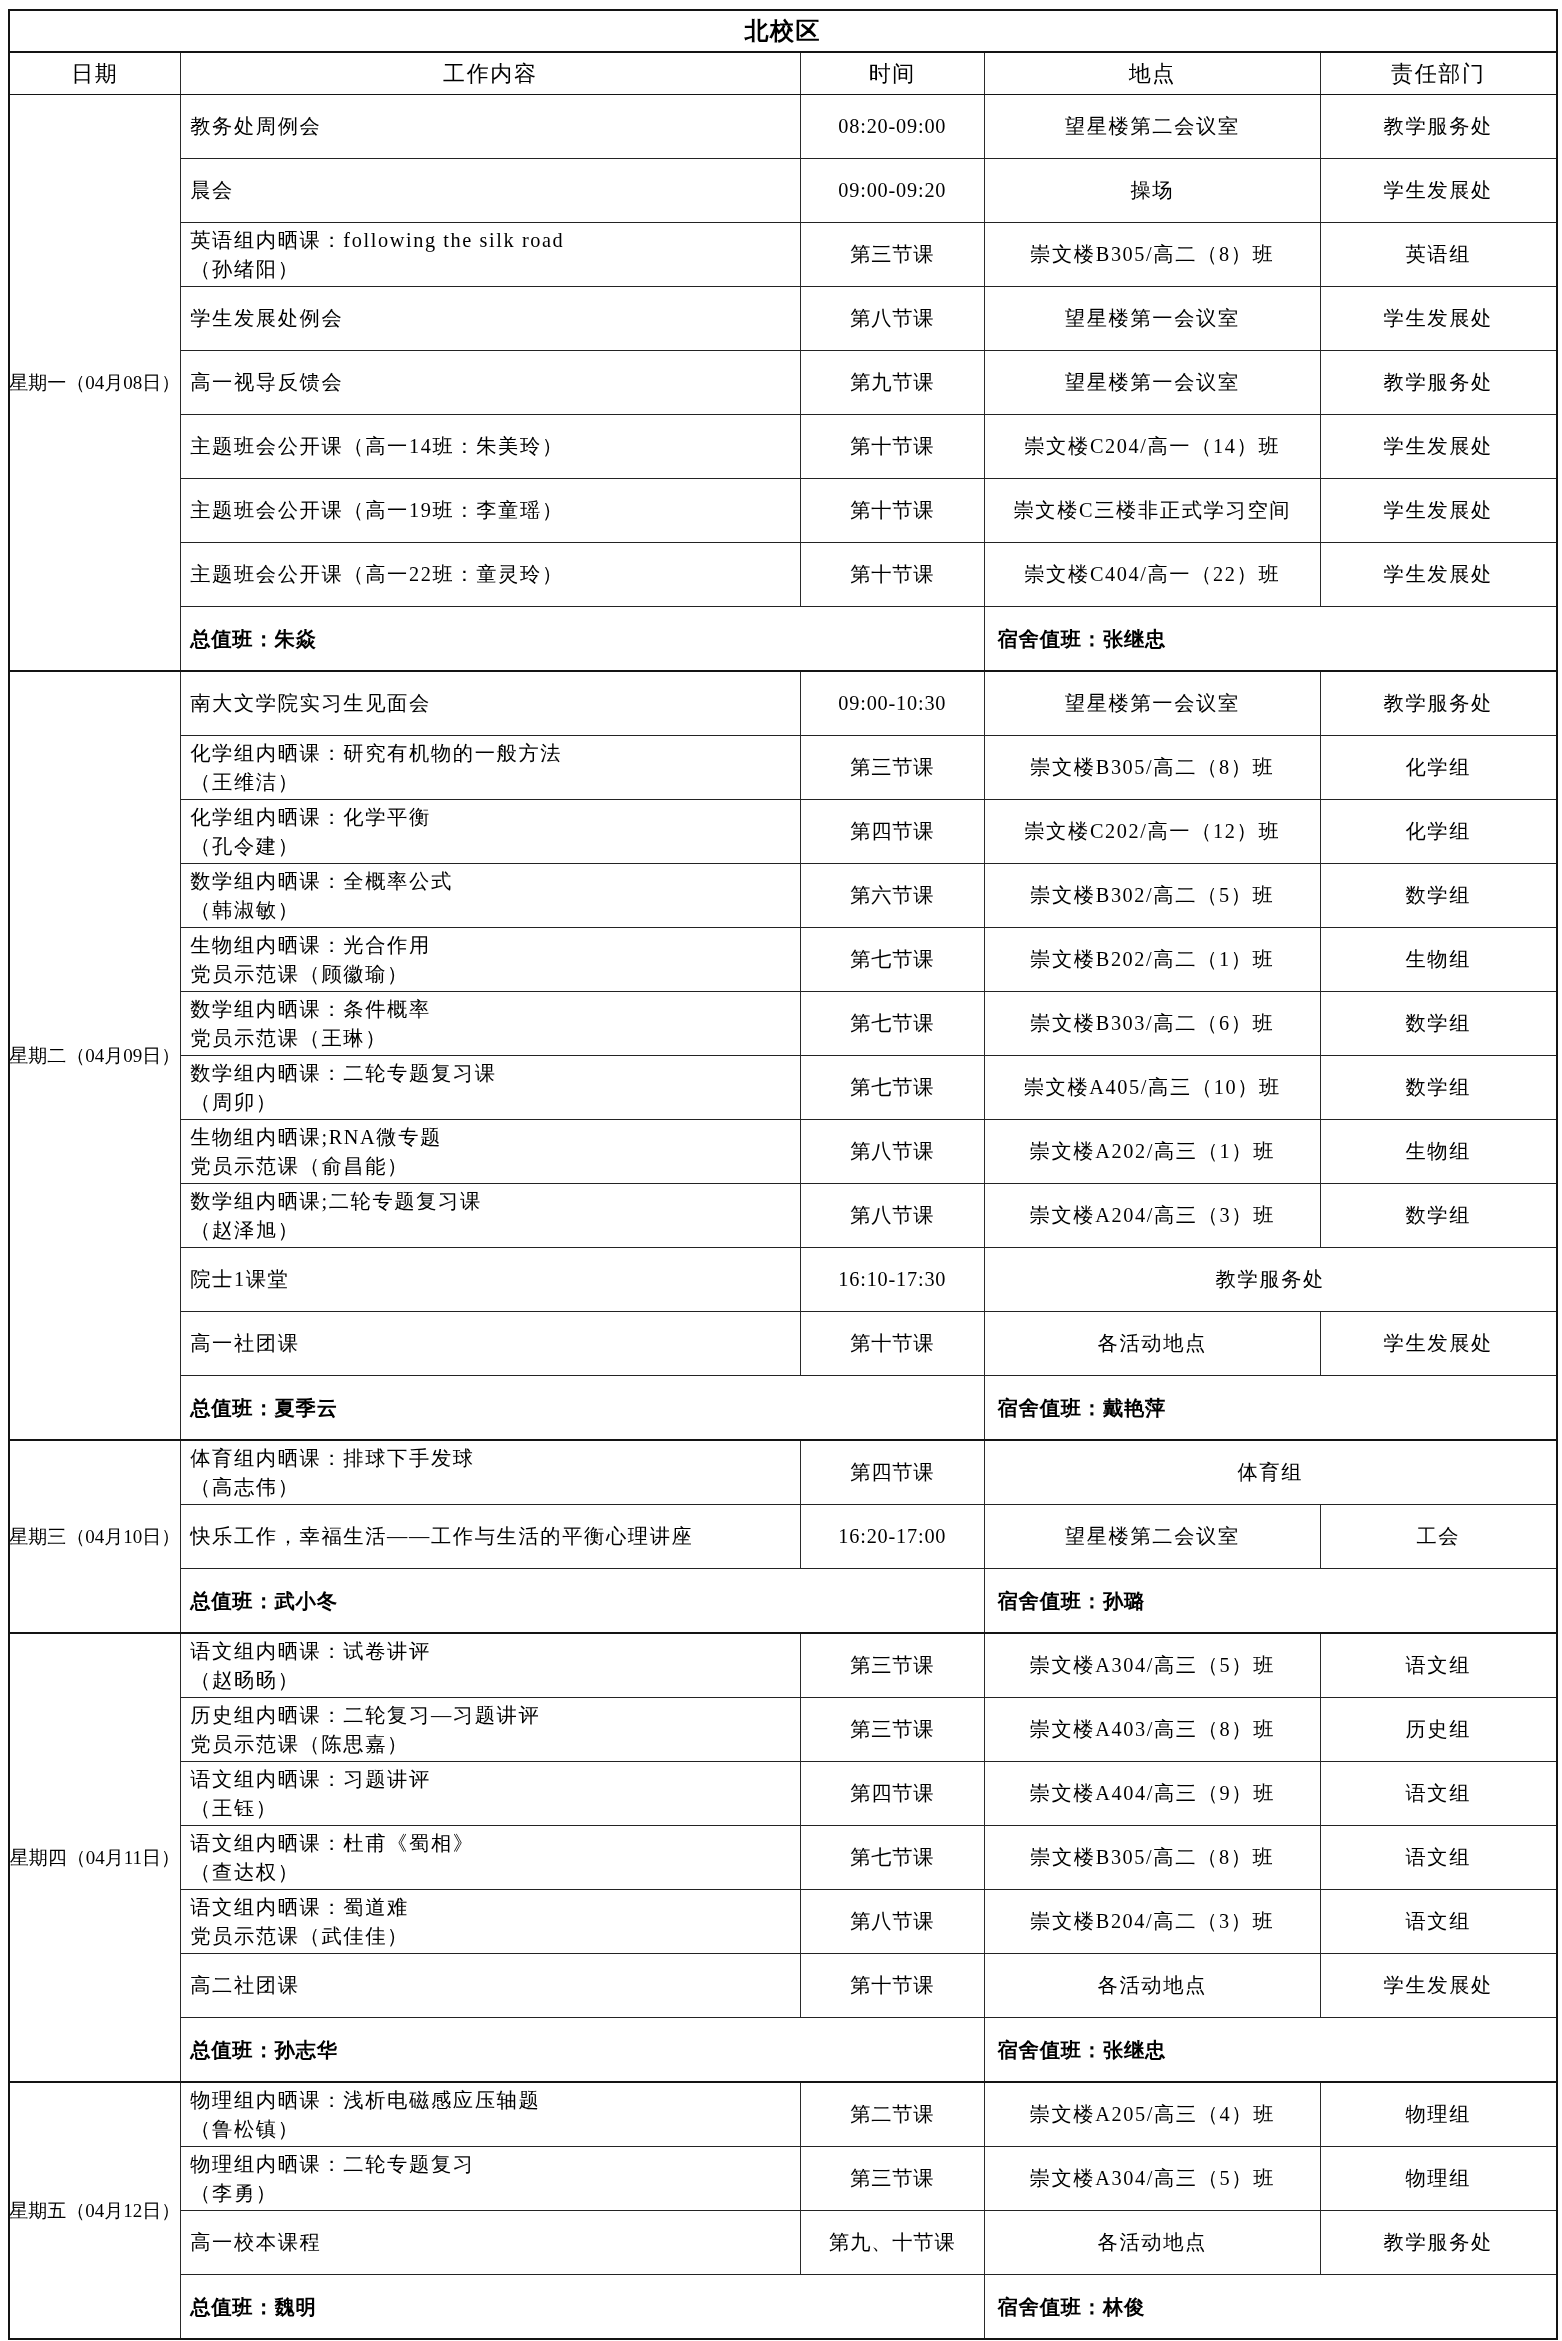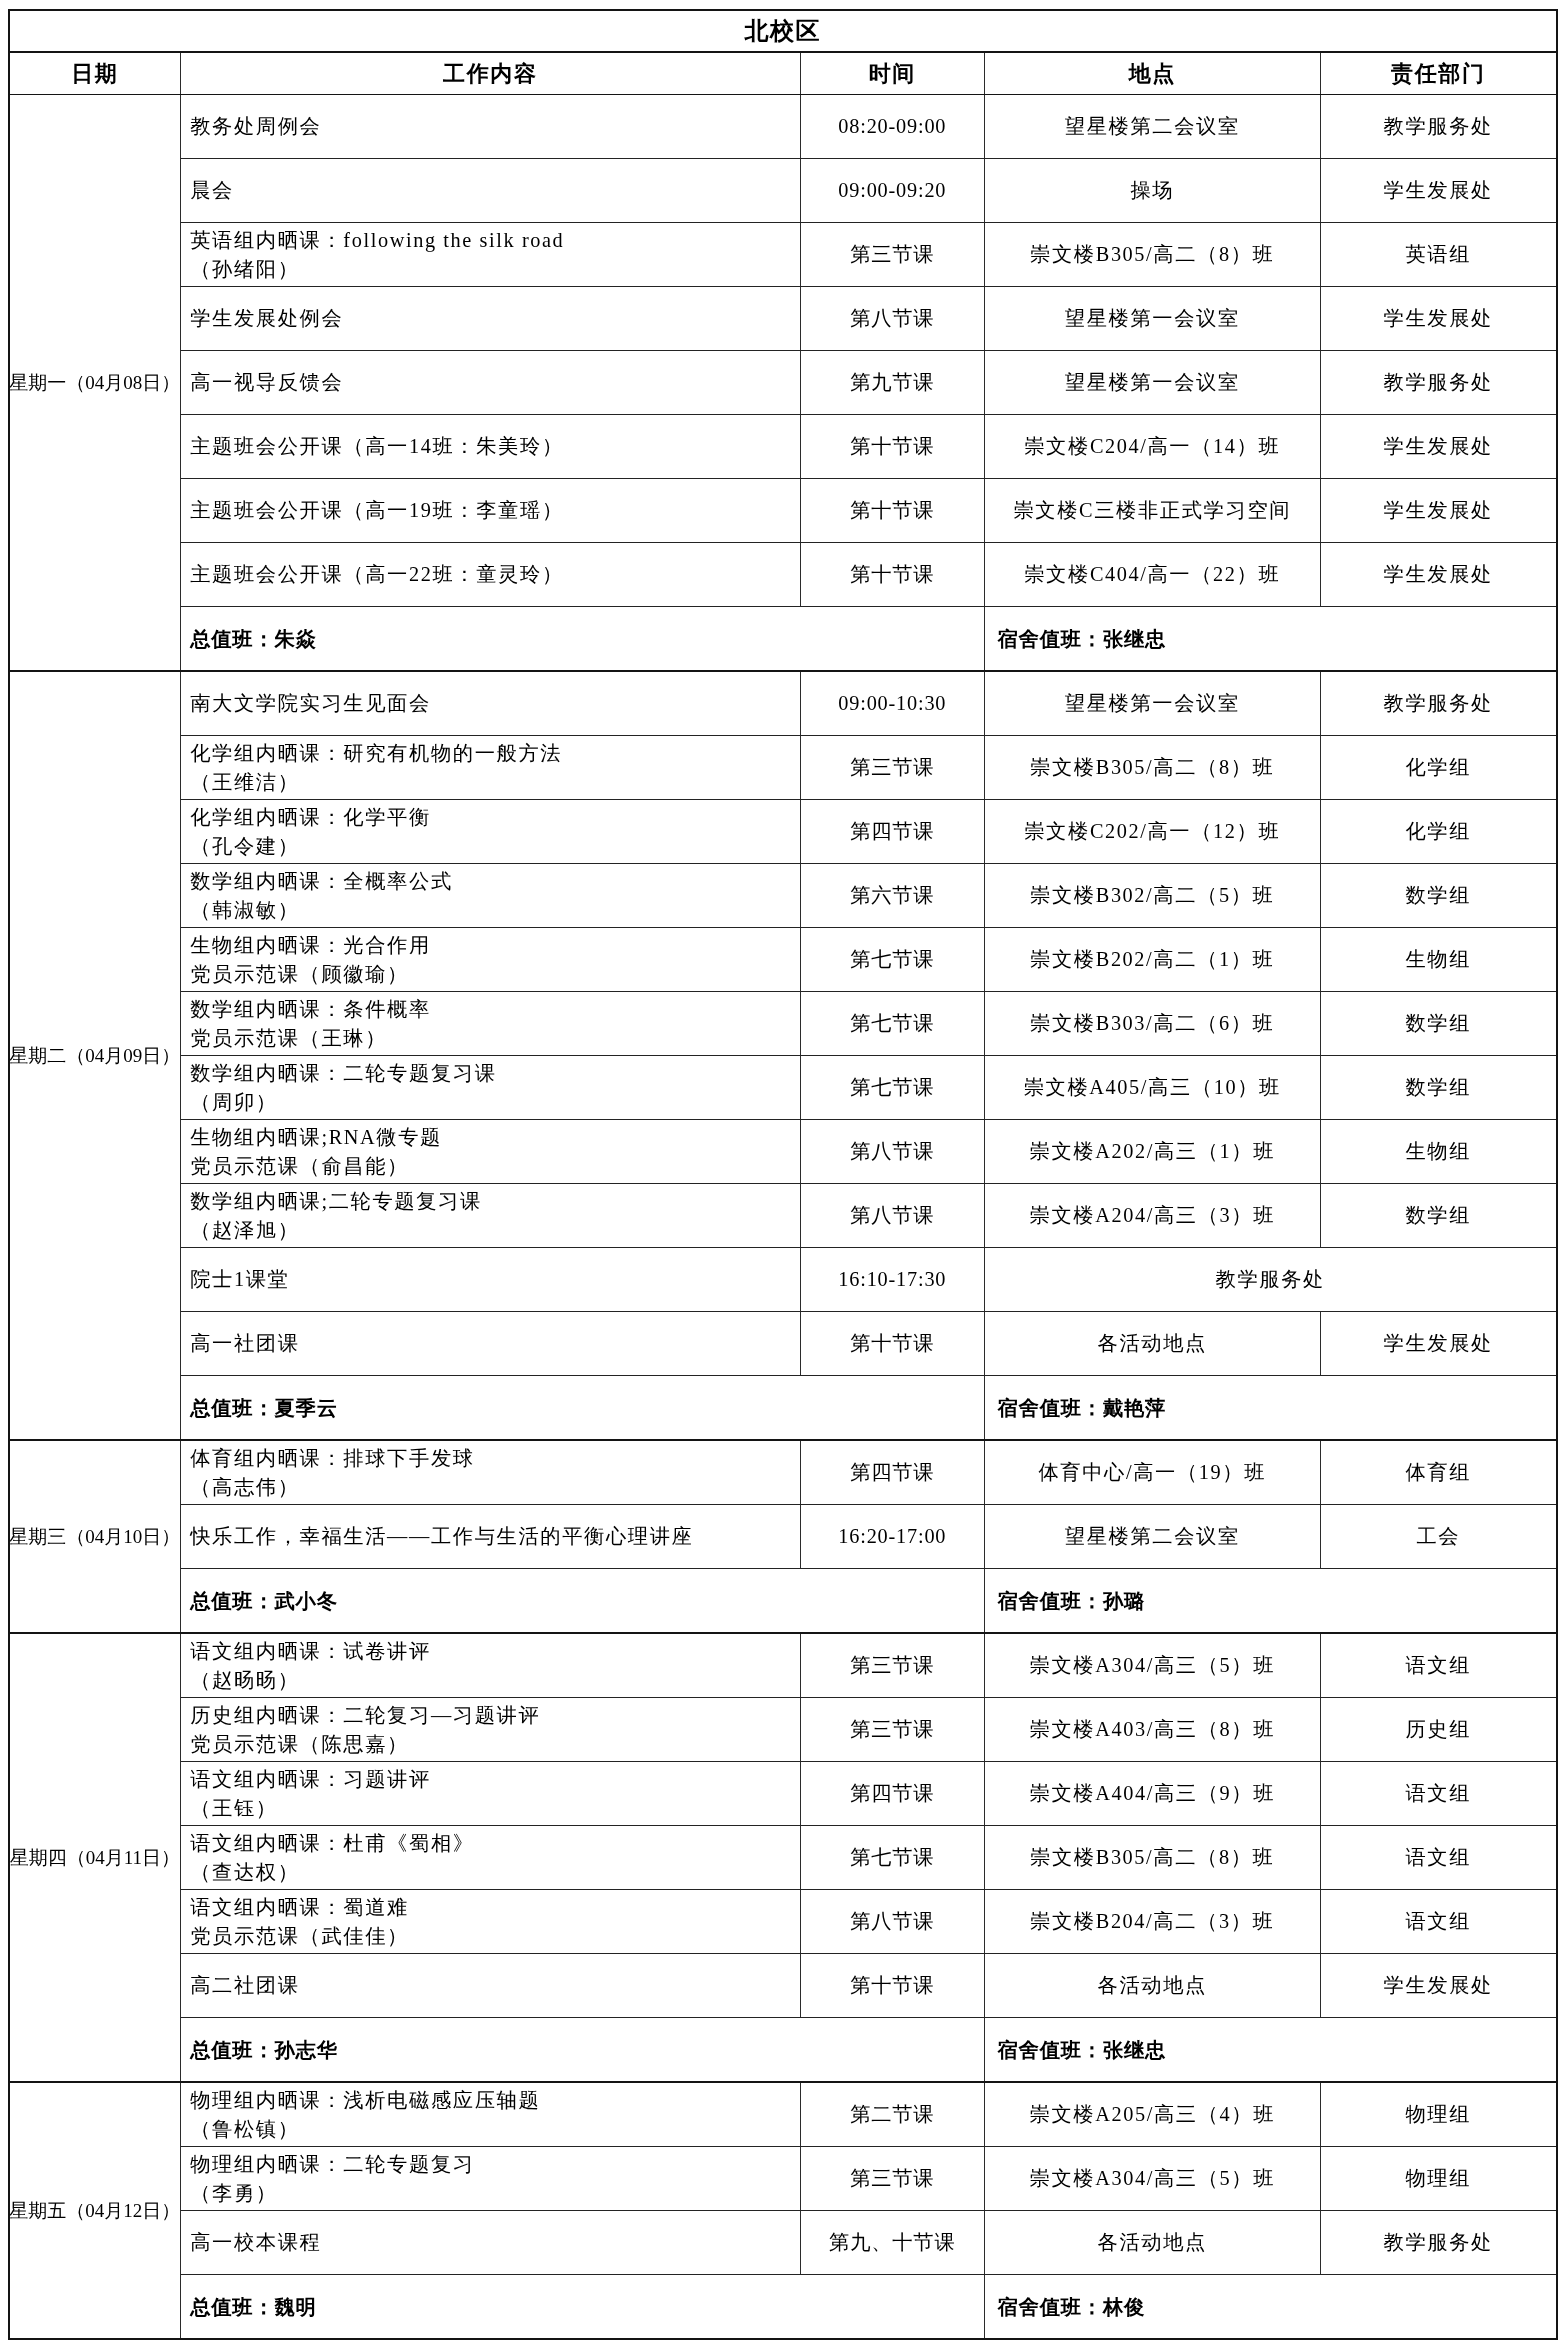--- a/index.html
+++ b/index.html
@@ -27,21 +27,21 @@
   }
   .title-row {
     height: 40px;
     display: flex; align-items: center; justify-content: center;
     border-bottom: 2.3px solid #141414;
     font-weight: bold; font-size: 24px; letter-spacing: 1.6px;
   }
   .header-row {
     display: flex; height: 41px;
     border-bottom: 1.6px solid #141414;
-    font-weight: bold; font-size: 22px; justify-content: flex-end;
+    font-weight: normal; font-size: 22px; justify-content: flex-end;
   }
   .hc {
     display: flex; align-items: center; justify-content: center;
     border-right: 0.8px solid #2b2b2b;
     box-sizing: border-box;
     letter-spacing: 1.6px;
   }
   .hc:last-child { border-right: none; }
   .w-date    { width: 171px; }
   .w-content { width: 620px; }
@@ -259,21 +259,20 @@
             </div>
           </div>
         </div>
         <div class="day-block">
           <div class="date-cell">星期三（04月10日）</div>
           <div class="rows">
             <div class="srow">
               <div class="cell content">体育组内晒课：排球下手发球
 （高志伟）</div>
               <div class="cell time">第四节课</div>
-              <div class="cell place">体育中心/高一（19）班</div>
               <div class="cell dept">体育组</div>
             </div>
             <div class="srow">
               <div class="cell content">快乐工作，幸福生活——工作与生活的平衡心理讲座</div>
               <div class="cell time">16:20-17:00</div>
               <div class="cell place">望星楼第二会议室</div>
               <div class="cell dept">工会</div>
             </div>
             <div class="duty-row">
               <div class="duty-left">总值班：武小冬</div>

